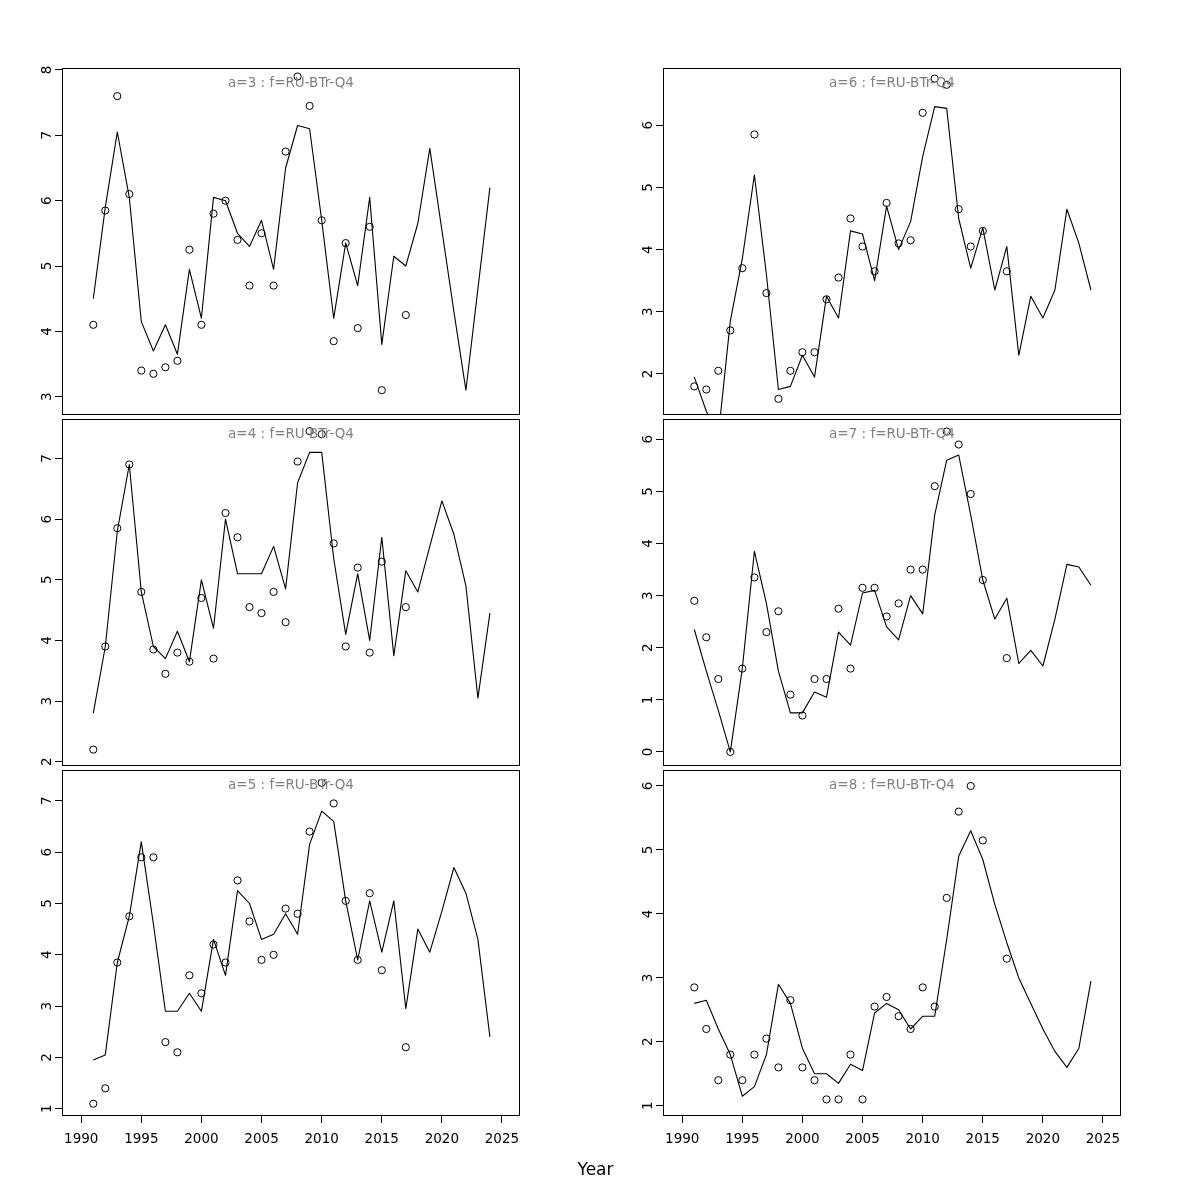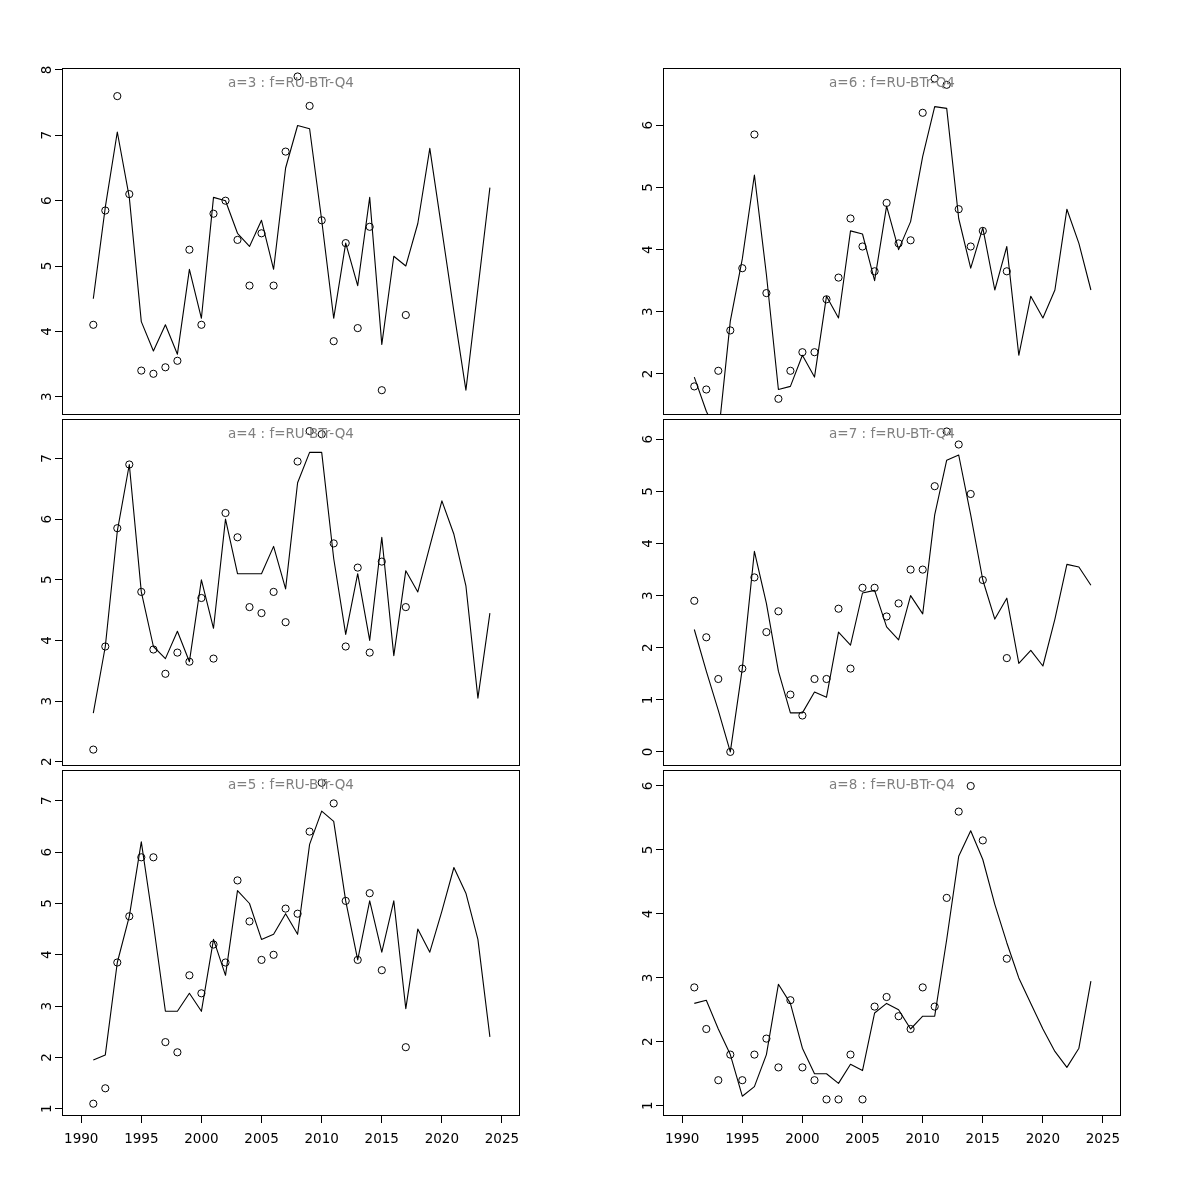--- a/index.html
+++ b/index.html
@@ -346,13 +346,14 @@
           <circle cx="934.7" cy="1006.6" r="3.6" fill="none" stroke="#000000" stroke-width="1"></circle>
           <circle cx="946.7" cy="897.9" r="3.6" fill="none" stroke="#000000" stroke-width="1"></circle>
           <circle cx="958.7" cy="811.6" r="3.6" fill="none" stroke="#000000" stroke-width="1"></circle>
           <circle cx="970.7" cy="786.0" r="3.6" fill="none" stroke="#000000" stroke-width="1"></circle>
           <circle cx="982.8" cy="840.4" r="3.6" fill="none" stroke="#000000" stroke-width="1"></circle>
           <circle cx="1006.8" cy="958.7" r="3.6" fill="none" stroke="#000000" stroke-width="1"></circle>
         </g>
         <text x="892" y="789" font-size="13.5" fill="#7f7f7f" text-anchor="middle">a=8  :  f=RU-BTr-Q4</text>
       </g>
     </svg>
+  <div class="year-label">Year</div>
 </div>
 
 </body></html>

